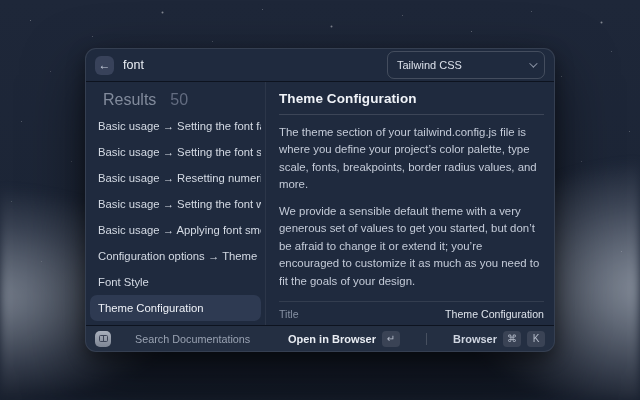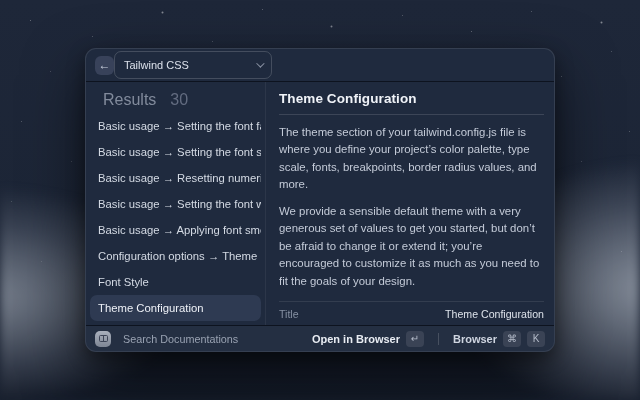--- a/index.html
+++ b/index.html
@@ -112,21 +112,21 @@
   .meta-row {
     display: flex; align-items: center; justify-content: space-between;
     height: 19px; font-size: 10.6px;
   }
   .meta-label { color: #8590a2; }
   .meta-value { color: #dde2ea; display: flex; align-items: center; gap: 5px; }
 
   
   .statusbar {
     height: 26px; flex: 0 0 26px; display: flex; align-items: center;
-    padding: 0 9px; gap: 12px;
+    padding: 0 9px; gap: 24px;
     background: rgba(255,255,255,.025);
     border-top: 1px solid rgba(8,12,22,.8);
   }
   .app-icon {
     width: 16px; height: 16px; border-radius: 5px;
     background: linear-gradient(180deg, #a9b0bc, #7e8694);
     display: flex; align-items: center; justify-content: center; flex: 0 0 auto;
   }
   .book-glyph {
     width: 9px; height: 7px; border: 1px solid #3c4456; border-radius: 1.5px;
@@ -151,33 +151,34 @@
   <div class="hills"></div>
   <div class="stars"></div>
 </div>
 
 <div class="window">
 
   <div class="topbar">
     <div class="back-btn">
       <span>←</span>
     </div>
+    <input class="query-input" type="text" value="font" style="">
     <div class="source-select">
       <span>Tailwind CSS</span>
       <span class="grow"></span>
       <span class="chev"></span>
     </div>
   </div>
 
   <div class="main">
 
     <div class="sidebar">
       <div class="results-head">
         <span class="results-label">Results</span>
-        <span class="results-count">30</span>
+        <span class="results-count">50</span>
       </div>
       <div class="list-item">
           <span>Basic usage → Setting the font family</span>
         </div>
       <div class="list-item">
           <span>Basic usage → Setting the font size</span>
         </div>
       <div class="list-item">
           <span>Basic usage → Resetting numeric fo...</span>
         </div>

